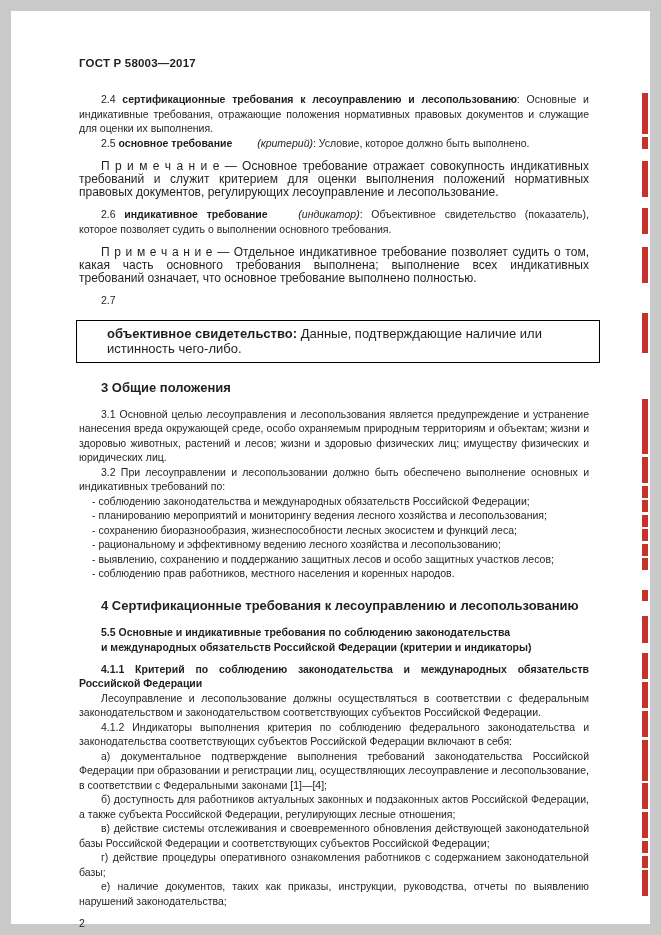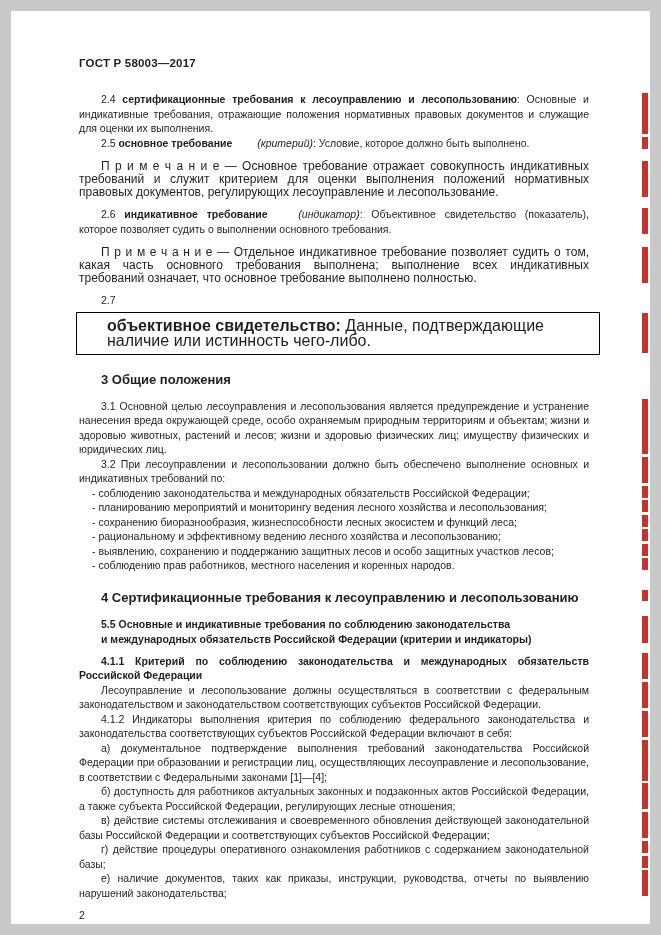--- a/index.html
+++ b/index.html
@@ -4,22 +4,22 @@
 <style>
   html,body{margin:0;padding:0;}
   body{width:661px;height:935px;position:relative;font-family:"Liberation Sans",sans-serif;overflow:hidden;}
   .frame{position:absolute;inset:0;background:#c9c9c9;}
   .page{position:absolute;left:11px;top:11px;right:11px;bottom:11px;background:#fff;color:#1f1f1f;
         box-sizing:border-box;padding:46px 61px 0 68px;}
   .doc-header{font-weight:bold;font-size:11.5px;letter-spacing:.2px;margin-bottom:23px;}
   .para{font-size:10.5px;line-height:14.5px;text-align:justify;text-indent:22px;}
   .boldpara{font-weight:bold;}
   .note{font-size:12px;line-height:13px;text-align:justify;text-indent:22px;margin:10px 0 8px;}
-  .defbox{border:1px solid #000;margin:4px -11px 15px -3px;padding:5px 16px 6px 30px;
-          font-size:16px;line-height:15px;}
+  .defbox{border:1px solid #000;margin:12px -11px 15px -3px;padding:5px 16px 6px 30px;
+          font-size:13px;line-height:15px;}
   .h-main{font-size:13px;font-weight:bold;padding-left:22px;margin:17px 0 12px;}
   .subheading{font-size:10.5px;font-weight:bold;line-height:15px;padding-left:22px;
               white-space:pre-line;margin:9px 0 7px;}
   .bullet{font-size:10.5px;line-height:14.5px;padding-left:13px;}
   .page-number{font-size:10.5px;margin-top:9px;padding-bottom:14px;}
   .rb{font-weight:bold;}
   .ri{font-style:italic;margin-left:22px;}
   .change-bar{position:absolute;right:2px;width:6px;}
 </style>
 </head>

